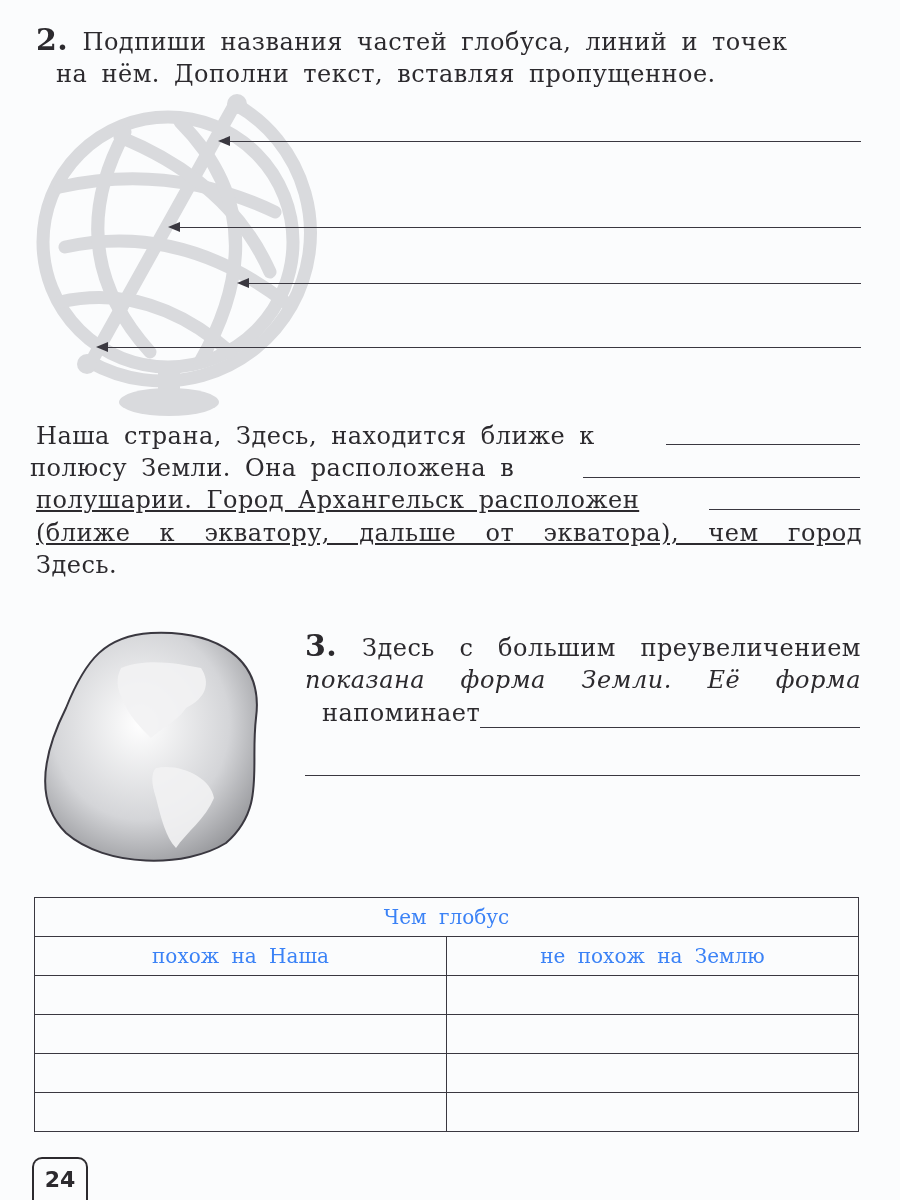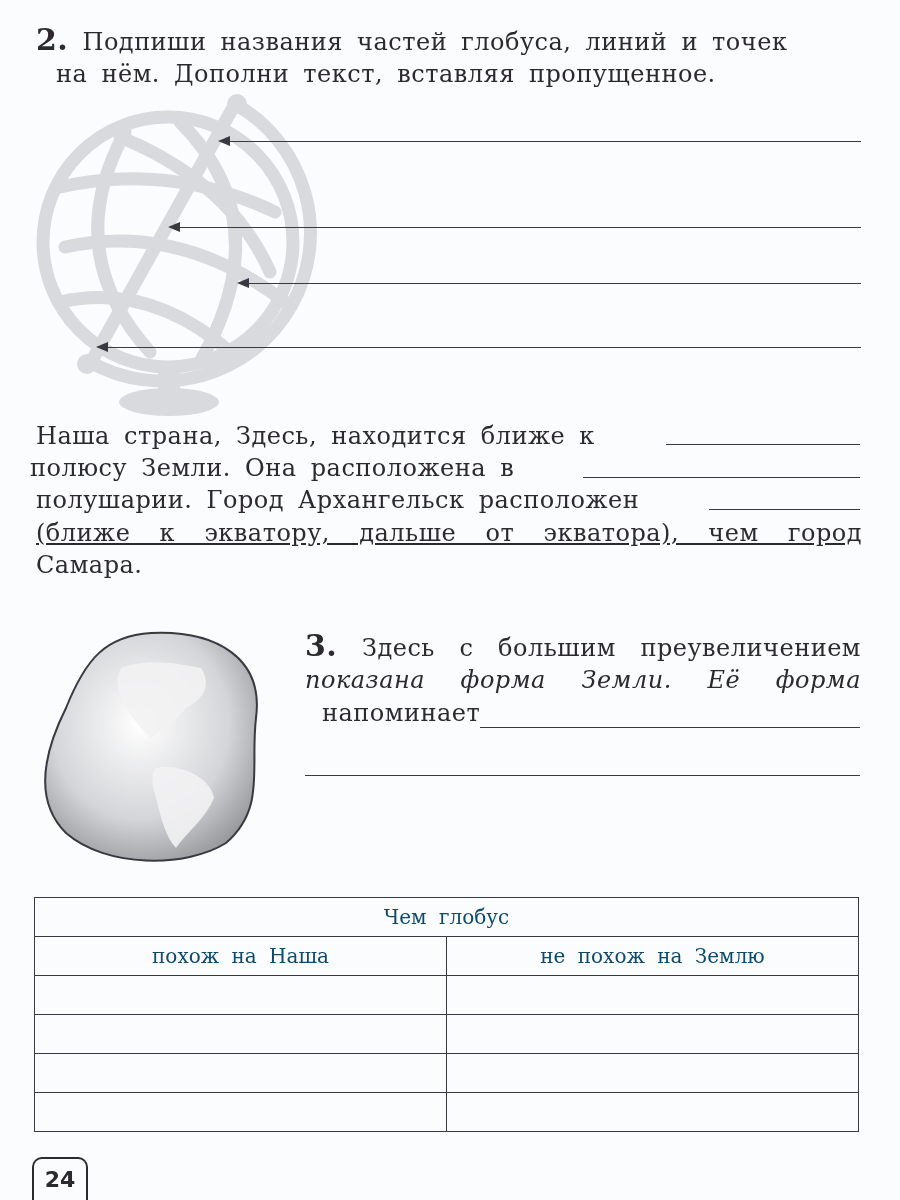--- a/index.html
+++ b/index.html
@@ -5,21 +5,21 @@
   html, body { margin:0; padding:0; }
   body { width:900px; height:1200px; background:#fbfcfd; position:relative; overflow:hidden;
          font-family:"DejaVu Serif", "Liberation Serif", serif; color:#2c2a2e; }
   .abs { position:absolute; }
   .task-text { font-size:24px; line-height:32px; letter-spacing:0.5px; word-spacing:6px; text-align:justify; }
   .num { font-family:"DejaVu Serif", serif; font-weight:bold; font-size:30px; }
   .line { position:absolute; height:0; border-top:1.5px solid #3a3840; }
   .arrow-line { position:absolute; height:0; border-top:1.5px solid #3a3840; }
   .arrow-head { position:absolute; width:0; height:0; border-top:5px solid transparent; border-bottom:5px solid transparent; border-right:12px solid #3a3840; }
   table.cmp { position:absolute; left:34px; top:897px; width:825px; border-collapse:collapse; font-size:20px; }
-  table.cmp td { border:1.5px solid #3a3840; text-align:center; height:38px; padding:0; color:#0c4a6e; word-spacing:6px; }
+  table.cmp td { border:1.5px solid #3a3840; text-align:center; height:38px; padding:0; color:#3b82f6; word-spacing:6px; }
   .page-num { position:absolute; left:32px; top:1157px; width:52px; height:50px; border:2px solid #2c2a2e; border-radius:10px; border-bottom:none;
               font-family:"DejaVu Sans", sans-serif; font-weight:bold; font-size:22px; text-align:center; line-height:42px; }
 </style>
 </head>
 <body>
 
 <div class="abs task-text" style="left:36px; top:24px; width:826px;">
   <span class="num">2.</span>
   <span>Подпиши названия частей глобуса, линий и точек</span>
 </div>
@@ -49,24 +49,24 @@
 <div class="arrow-head" style="left:168px; top:222px;"></div>
 <div class="arrow-line" style="left:244px; top:283px; width:617px;"></div>
 <div class="arrow-head" style="left:237px; top:278px;"></div>
 <div class="arrow-line" style="left:103px; top:347px; width:758px;"></div>
 <div class="arrow-head" style="left:96px; top:342px;"></div>
 
 <div class="abs task-text" style="left:36px; top:420px;">Наша страна, Здесь, находится ближе к</div>
 <div class="line" style="left:666px; top:444px; width:194px;"></div>
 <div class="abs task-text" style="left:30px; top:452px;">полюсу Земли. Она расположена в</div>
 <div class="line" style="left:583px; top:477px; width:277px;"></div>
-<div class="abs task-text" style="left:36px; top:484px;">полушарии. Город Архангельск расположен</div>
+<div class="abs task-text" style="left:36px; top:484px;text-decoration:underline;">полушарии. Город Архангельск расположен</div>
 <div class="line" style="left:709px; top:509px; width:151px;"></div>
 <div class="abs task-text" style="left:36px; top:517px; width:826px; text-align:justify; text-align-last:justify;text-decoration:underline;">(ближе к экватору, дальше от экватора), чем город</div>
-<div class="abs task-text" style="left:36px; top:549px;">Самара.</div>
+<div class="abs task-text" style="left:36px; top:549px;">Здесь.</div>
 
 <svg class="abs" style="left:36px; top:628px;" width="230" height="235" viewBox="0 0 230 235">
   <defs>
     <radialGradient id="eg" cx="45%" cy="40%" r="70%">
       <stop offset="0%" stop-color="#ffffff"></stop>
       <stop offset="60%" stop-color="#d4d5d8"></stop>
       <stop offset="100%" stop-color="#8c8d91"></stop>
     </radialGradient>
   </defs>
   <path d="M115 5 C180 2 228 30 220 90 C214 140 230 180 190 215 C150 240 70 240 30 205 C-5 170 10 120 30 80 C50 30 70 8 115 5 Z" fill="url(#eg)" stroke="#3a3840" stroke-width="2"></path>

